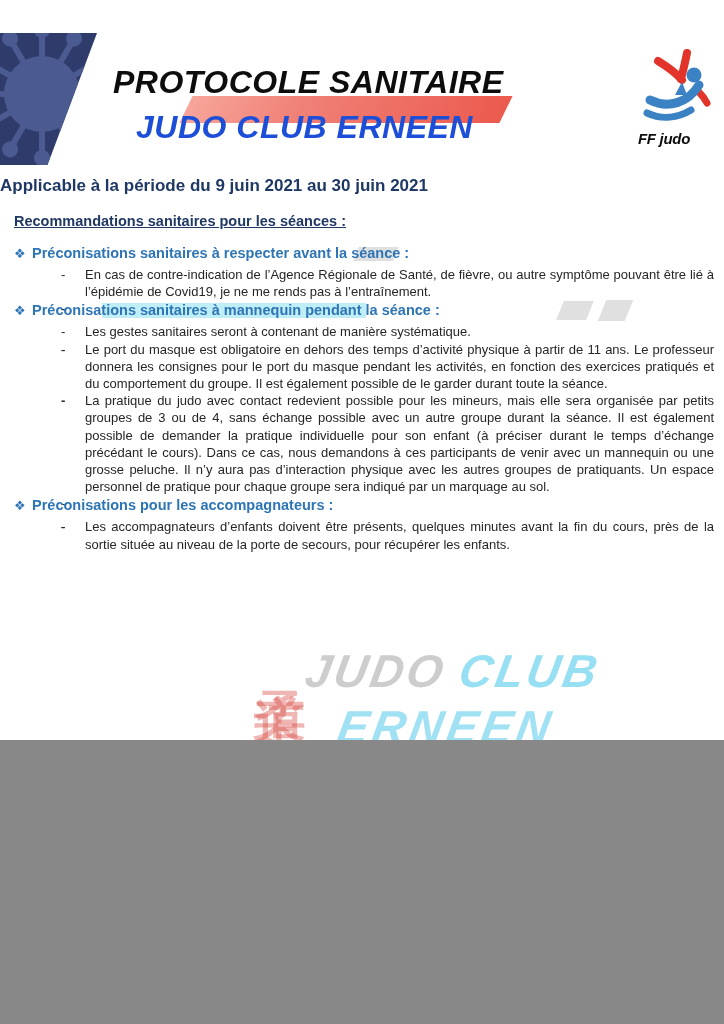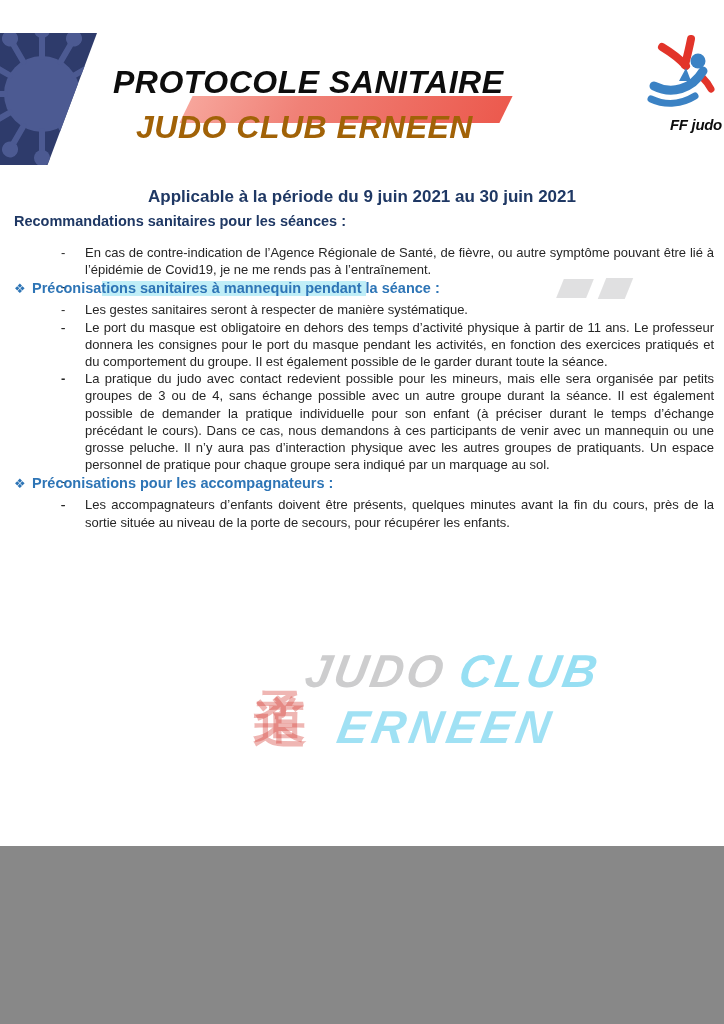--- a/index.html
+++ b/index.html
@@ -1,17 +1,17 @@
 <!DOCTYPE html>
 <html><head>
 <meta charset="utf-8">
 <style>
   html,body { margin:0; padding:0; background:#888; }
   .page {
-    position:relative; width:724px; height:846px; margin:0 auto;
+    position:relative; width:724px; height:740px; margin:0 auto;
     background:#ffffff; overflow:hidden;
     font-family:"Liberation Sans", sans-serif; color:#262626;
   }
 
   
   .navy-shape {
     position:absolute; left:0; top:33px; width:97px; height:132px;
     background:#2e3b6b;
     clip-path:polygon(0 0, 100% 0, 49% 100%, 0 100%);
   }
@@ -23,32 +23,32 @@
     color:#0d0d0d; letter-spacing:.5px; white-space:nowrap;
   }
   .red-band {
     position:absolute; left:186px; top:96px; width:320px; height:27px; z-index:1;
     background:linear-gradient(90deg,#f7a59b 0%,#f08177 35%,#ec5a4e 100%);
     transform:skewX(-26deg);
   }
   .title-line2 {
     position:absolute; left:136px; top:108px; z-index:2; margin:0;
     font:italic 700 32px/38px "Liberation Sans", sans-serif;
-    color:#a16207; letter-spacing:.5px; white-space:nowrap;
-  }
-
-  .ffjudo { position:absolute; left:638px; top:34px; width:84px; text-align:right; }
+    color:#1d4ed8; letter-spacing:.5px; white-space:nowrap;
+  }
+
+  .ffjudo { position:absolute; left:638px; top:48px; width:84px; text-align:left; }
   .ffjudo-text {
     font:italic 700 15px/18px "Liberation Sans", sans-serif;
     color:#0d0d0d; margin-top:-4px; letter-spacing:-.3px;
   }
 
   .period-line {
-    position:absolute; top:186px; left:0; width:724px; margin:0;
-    text-align:center; font:700 17px/22px "Liberation Sans", sans-serif;
+    position:absolute; top:175px; left:0; width:724px; margin:0;
+    text-align:left; font:700 17px/22px "Liberation Sans", sans-serif;
     color:#1f3864;
   }
 
   
   .wm-big { position:absolute; left:248px; top:640px; width:370px; height:150px; z-index:1; pointer-events:none; }
   .wm-kanji {
     position:absolute; left:4px; top:6px;
     writing-mode:vertical-rl; text-orientation:upright;
     font:700 54px/56px "DejaVu Sans", sans-serif;
     color:rgba(213,62,56,.38); letter-spacing:6px;
@@ -61,21 +61,21 @@
     font:italic 700 46px "Liberation Sans", sans-serif;
     color:rgba(66,196,233,.5); letter-spacing:4px;
   }
 
   
   .content { position:absolute; left:14px; top:212px; width:700px; z-index:2; }
 
   .main-title {
     margin:0 0 13px 0;
     font:700 14.5px/19px "Liberation Sans", sans-serif;
-    color:#1f3864; 
+    color:#1f3864; text-decoration:underline;
   }
 
   .section { margin:0; }
   .section-heading {
     position:relative; margin:0 0 3px 0;
     font:700 14.5px/19px "Liberation Sans", sans-serif;
     color:#2e75b6;
   }
   .section-heading .marker {
     display:inline-block; width:18px;
@@ -190,37 +190,41 @@
       <span class="wm-word1">JUDO</span><span class="wm-word2">CLUB</span>
     </span>
     <span class="wm-word3">ERNEEN</span>
   </div>
 
   <div class="content">
 
     <h2 class="main-title">Recommandations sanitaires pour les séances :</h2>
 
     <div class="section">
+      <div class="section-heading">
+        <span class="grey-blob blob-a"></span>
+        <span class="marker">❖</span><span>Préconisations sanitaires à respecter avant la séance :</span>
+      </div>
       <ul class="items">
         <li><span class="dash">-</span><span class="txt">En cas de contre-indication de l’Agence Régionale de Santé, de fièvre, ou autre symptôme pouvant être lié à l’épidémie de Covid19, je ne me rends pas à l’entraînement.</span></li>
         <li><span class="dash">-</span></li>
         <li><span class="dash">-</span></li>
         <li><span class="dash">-</span></li>
       </ul>
     </div>
 
     <div class="section">
       <div class="section-heading">
         <span class="hl-strip"></span>
         <span class="grey-blob blob-b"></span>
         <span class="grey-blob blob-c"></span>
         <span class="marker">❖</span><span>Préconisations sanitaires à mannequin pendant la séance :</span>
       </div>
       <ul class="items">
-        <li><span class="dash">-</span><span class="txt">Les gestes sanitaires seront à respecter de manière systématique.</span></li>
+        <li><span class="dash">-</span><span class="txt">Les gestes sanitaires seront à contenant de manière systématique.</span></li>
         <li><span class="dash">-</span></li>
         <li><span class="dash">-</span><span class="txt">Le port du masque est obligatoire en dehors des temps d’activité physique à partir de 11 ans. Le professeur donnera les consignes pour le port du masque pendant les activités, en fonction des exercices pratiqués et du comportement du groupe. Il est également possible de le garder durant toute la séance.</span></li>
         <li><span class="dash bold">-</span><span class="txt">La pratique du judo avec contact redevient possible pour les mineurs, mais elle sera organisée par petits groupes de 3 ou de 4, sans échange possible avec un autre groupe durant la séance. Il est également possible de demander la pratique individuelle pour son enfant (à préciser durant le temps d’échange précédant le cours). Dans ce cas, nous demandons à ces participants de venir avec un mannequin ou une grosse peluche. Il n’y aura pas d’interaction physique avec les autres groupes de pratiquants. Un espace personnel de pratique pour chaque groupe sera indiqué par un marquage au sol.</span></li>
         <li><span class="dash">-</span></li>
       </ul>
     </div>
 
     <div class="section section-accomp">
       <div class="section-heading">
         <span class="marker">❖</span><span>Préconisations pour les accompagnateurs :</span>

